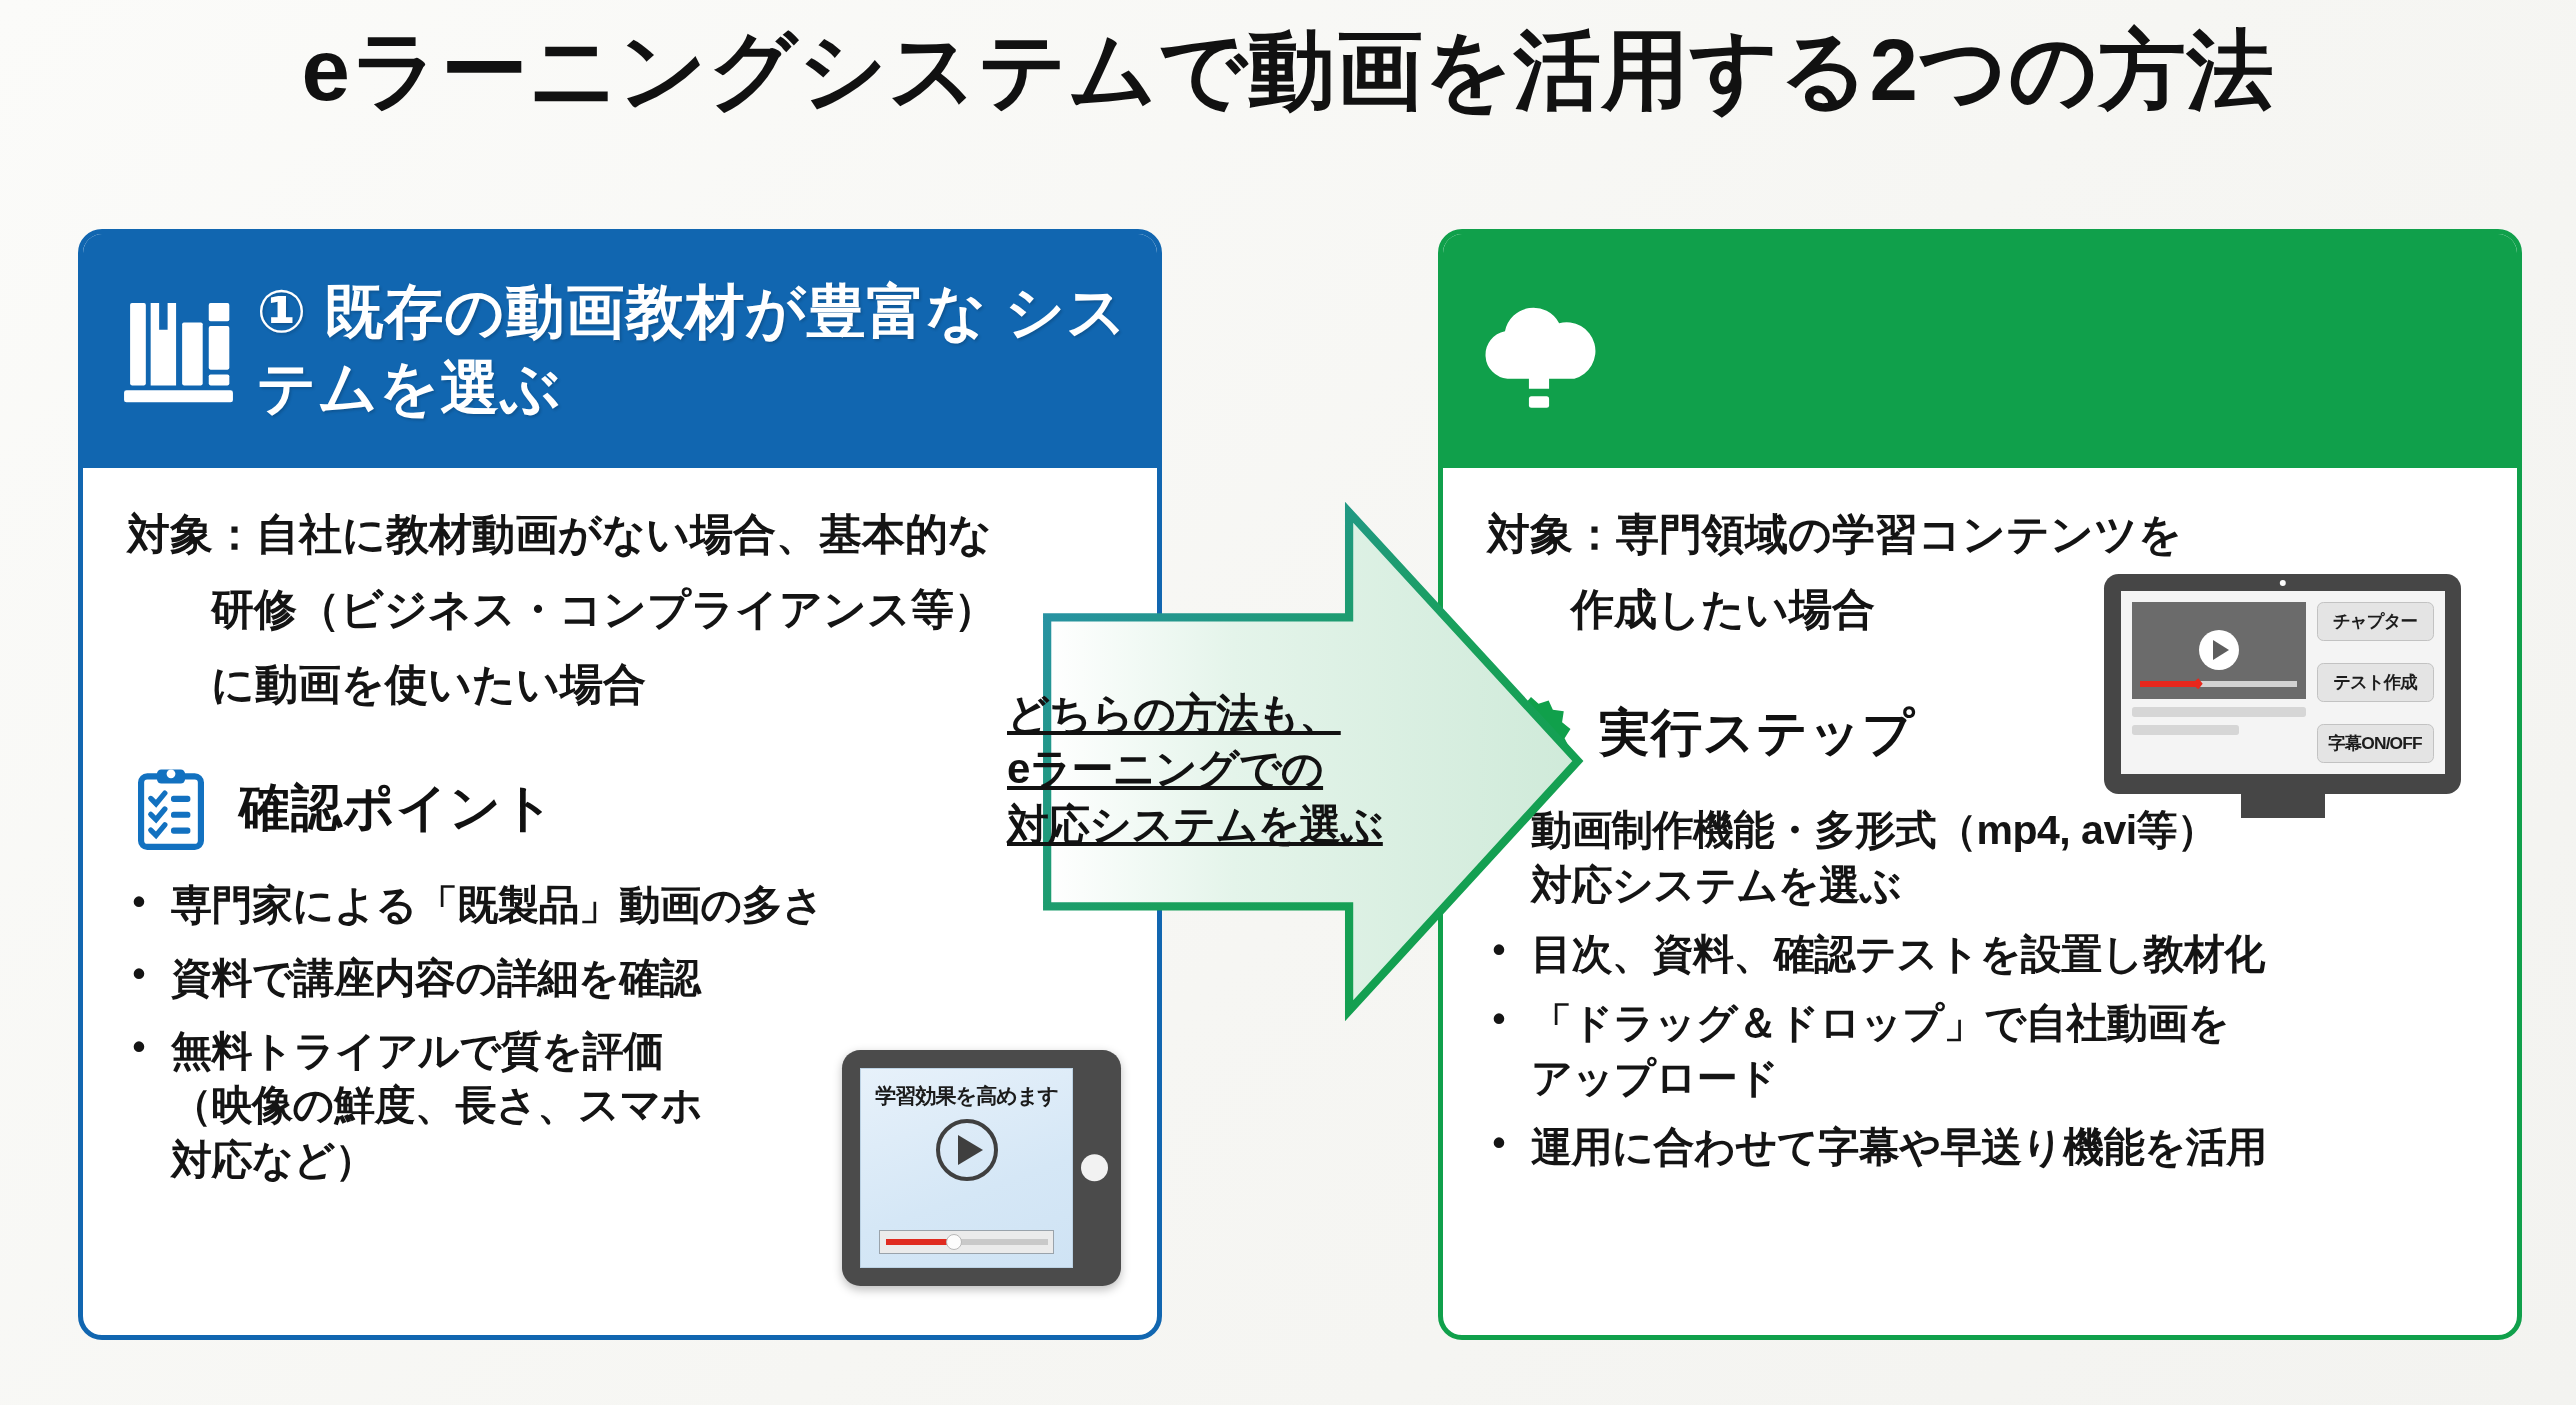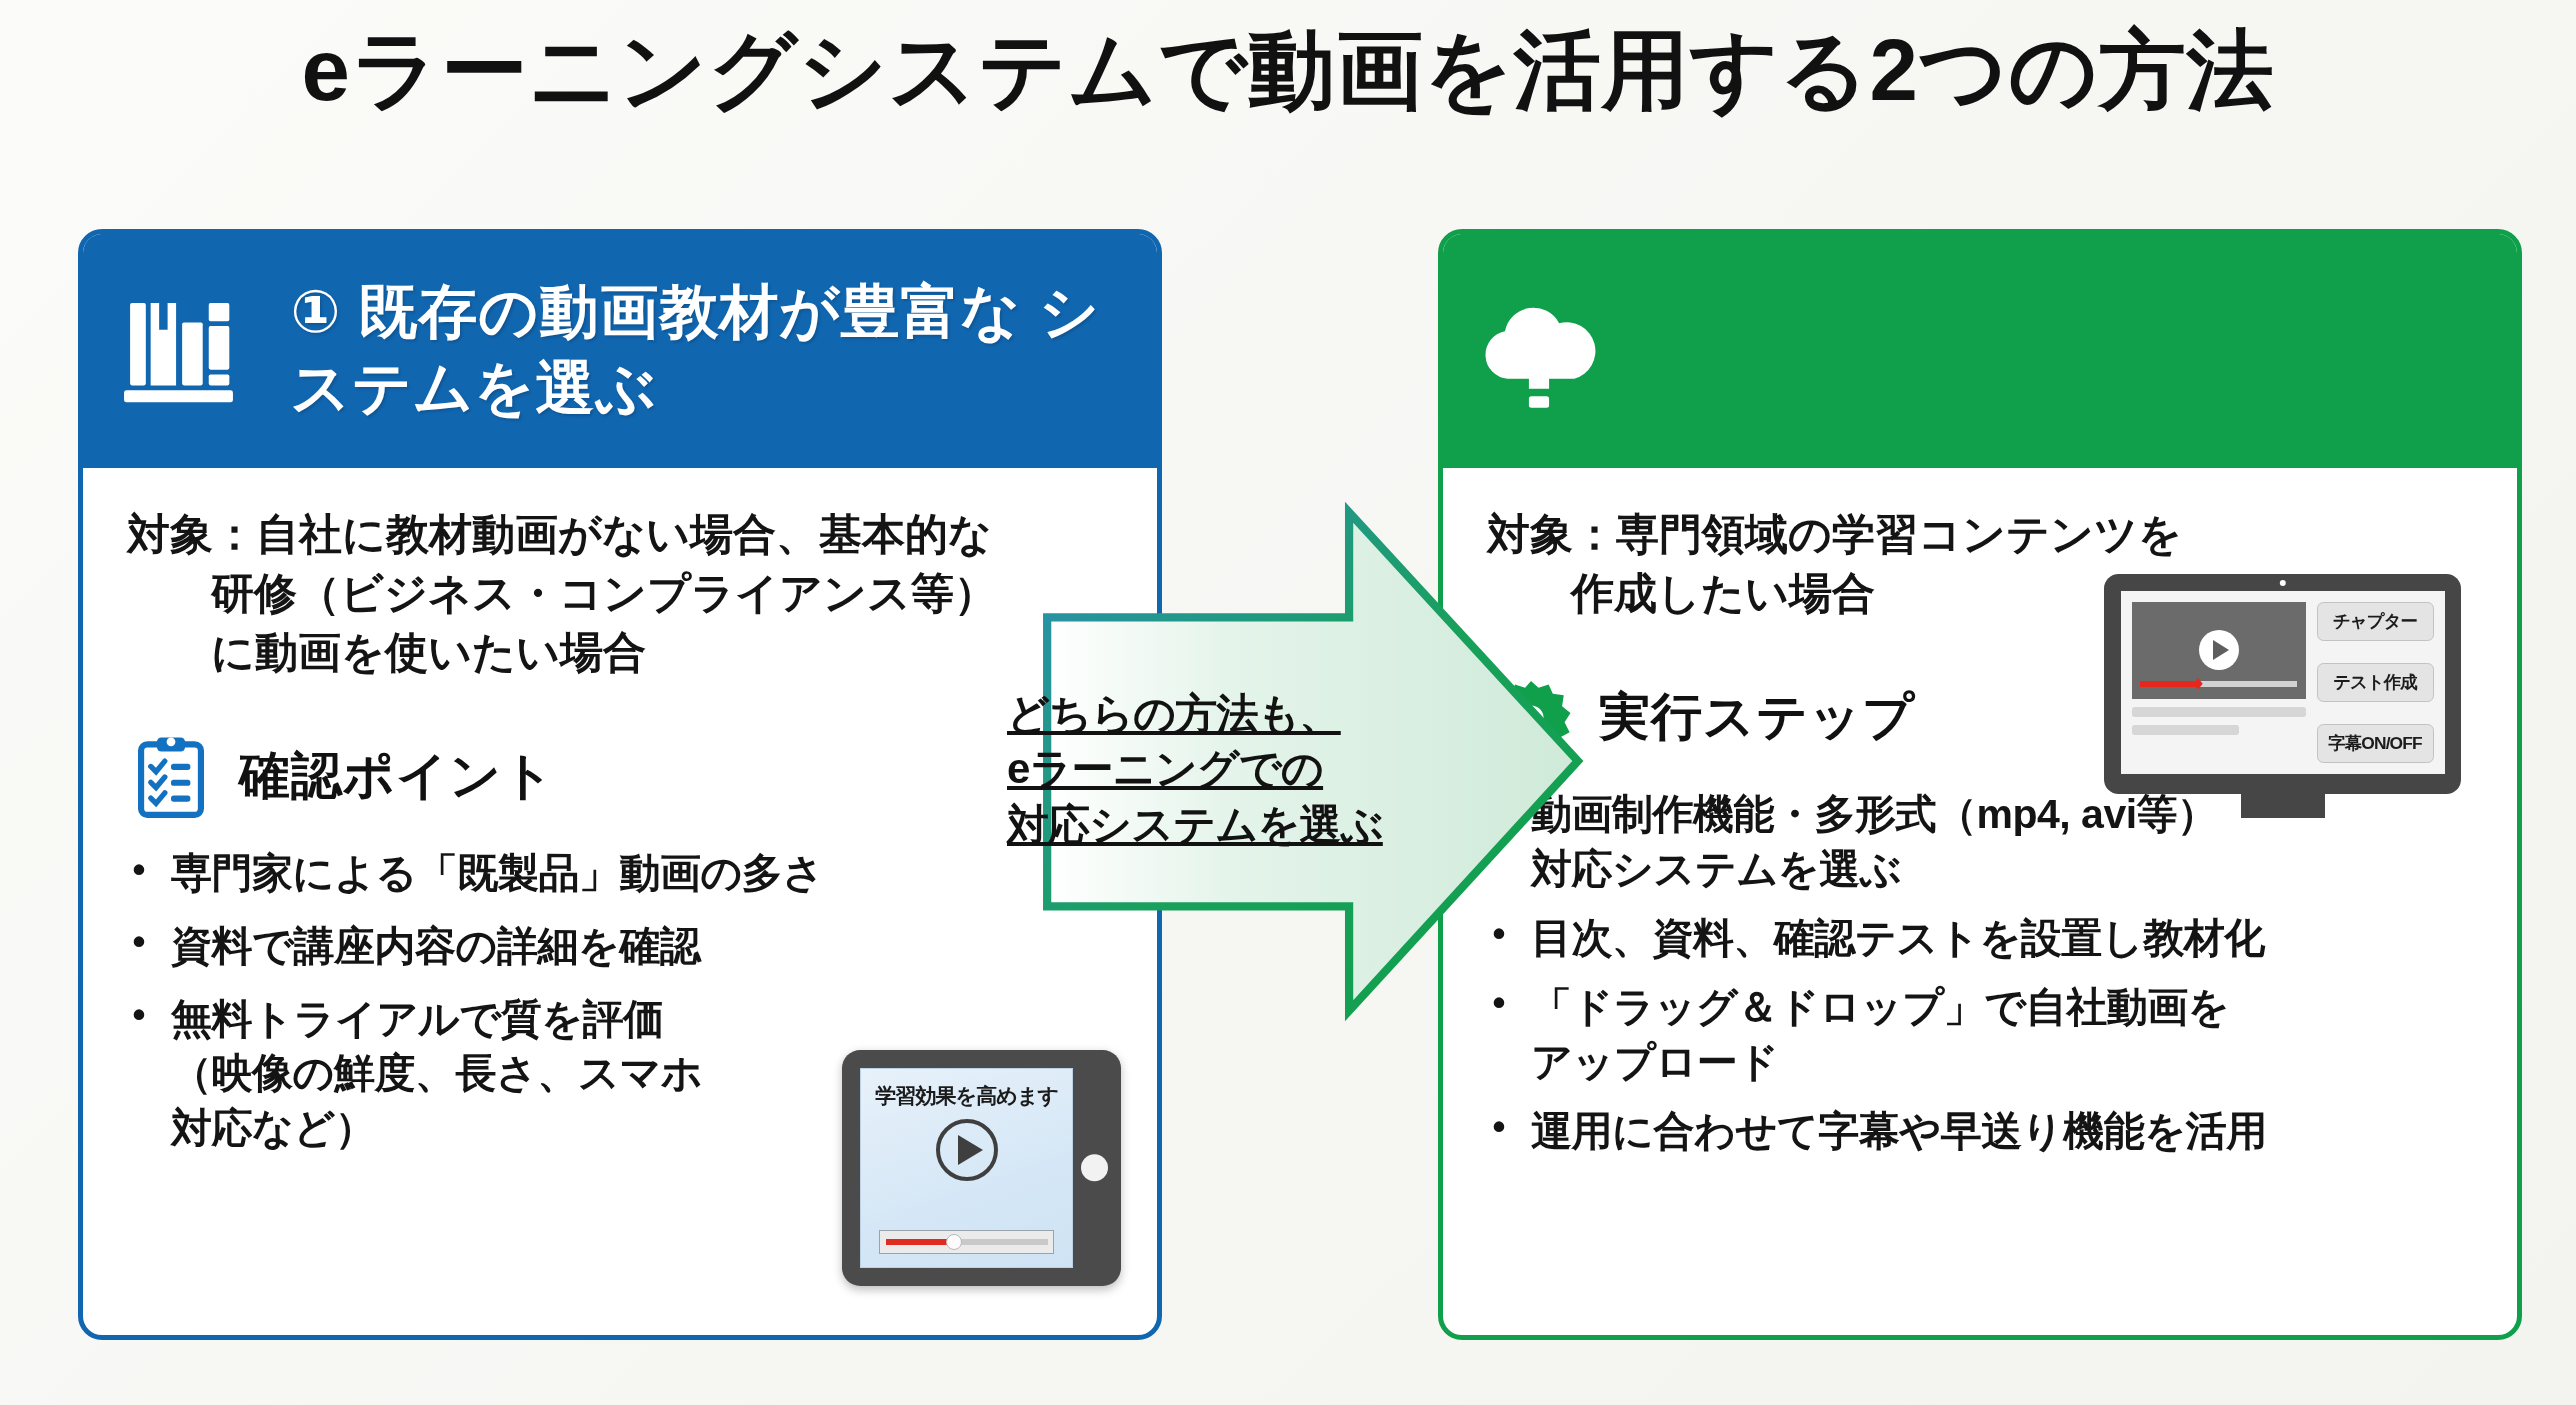--- a/index.html
+++ b/index.html
@@ -40,21 +40,21 @@
   }
   .panel.left  { left: 78px;  border: 5.5px solid #1166b0; }
   .panel.right { left: 1438px; border: 5.5px solid #10a04b; }
 
   .panel-header {
     position: relative;
     height: 234px;
     display: flex;
     align-items: center;
     padding: 0 24px 0 27.4px;
-    gap: 43px;
+    gap: 9px;
   }
   .panel.left  .panel-header { background: #1166b0; }
   .panel.right .panel-header { background: #10a04b; }
 
   .header-icon {
     flex: 0 0 auto;
     width: 137px; height: 137px;
     display: flex; align-items: center; justify-content: center;
   }
   .header-title {
@@ -73,21 +73,21 @@
   }
 
   .target-text {
     font-size: 43px;
     font-weight: 800;
     color: #141414;
     line-height: 1.37;
     letter-spacing: 0px;
   }
   .target-text .ind1 { display: block; text-indent: 0; }
-  .target-text .ind2 { display: block; padding-left: 84px; }
+  .target-text .ind2 { display: block; padding-left: 84px; margin-top: 16px; }
 
   .section-head {
     display: flex;
     align-items: center;
     gap: 24px;
     margin-top: 51px;
   }
   .section-icon { width: 88px; height: 88px; flex: 0 0 auto;
     display:flex; align-items:center; justify-content:center; }
   .section-title {

